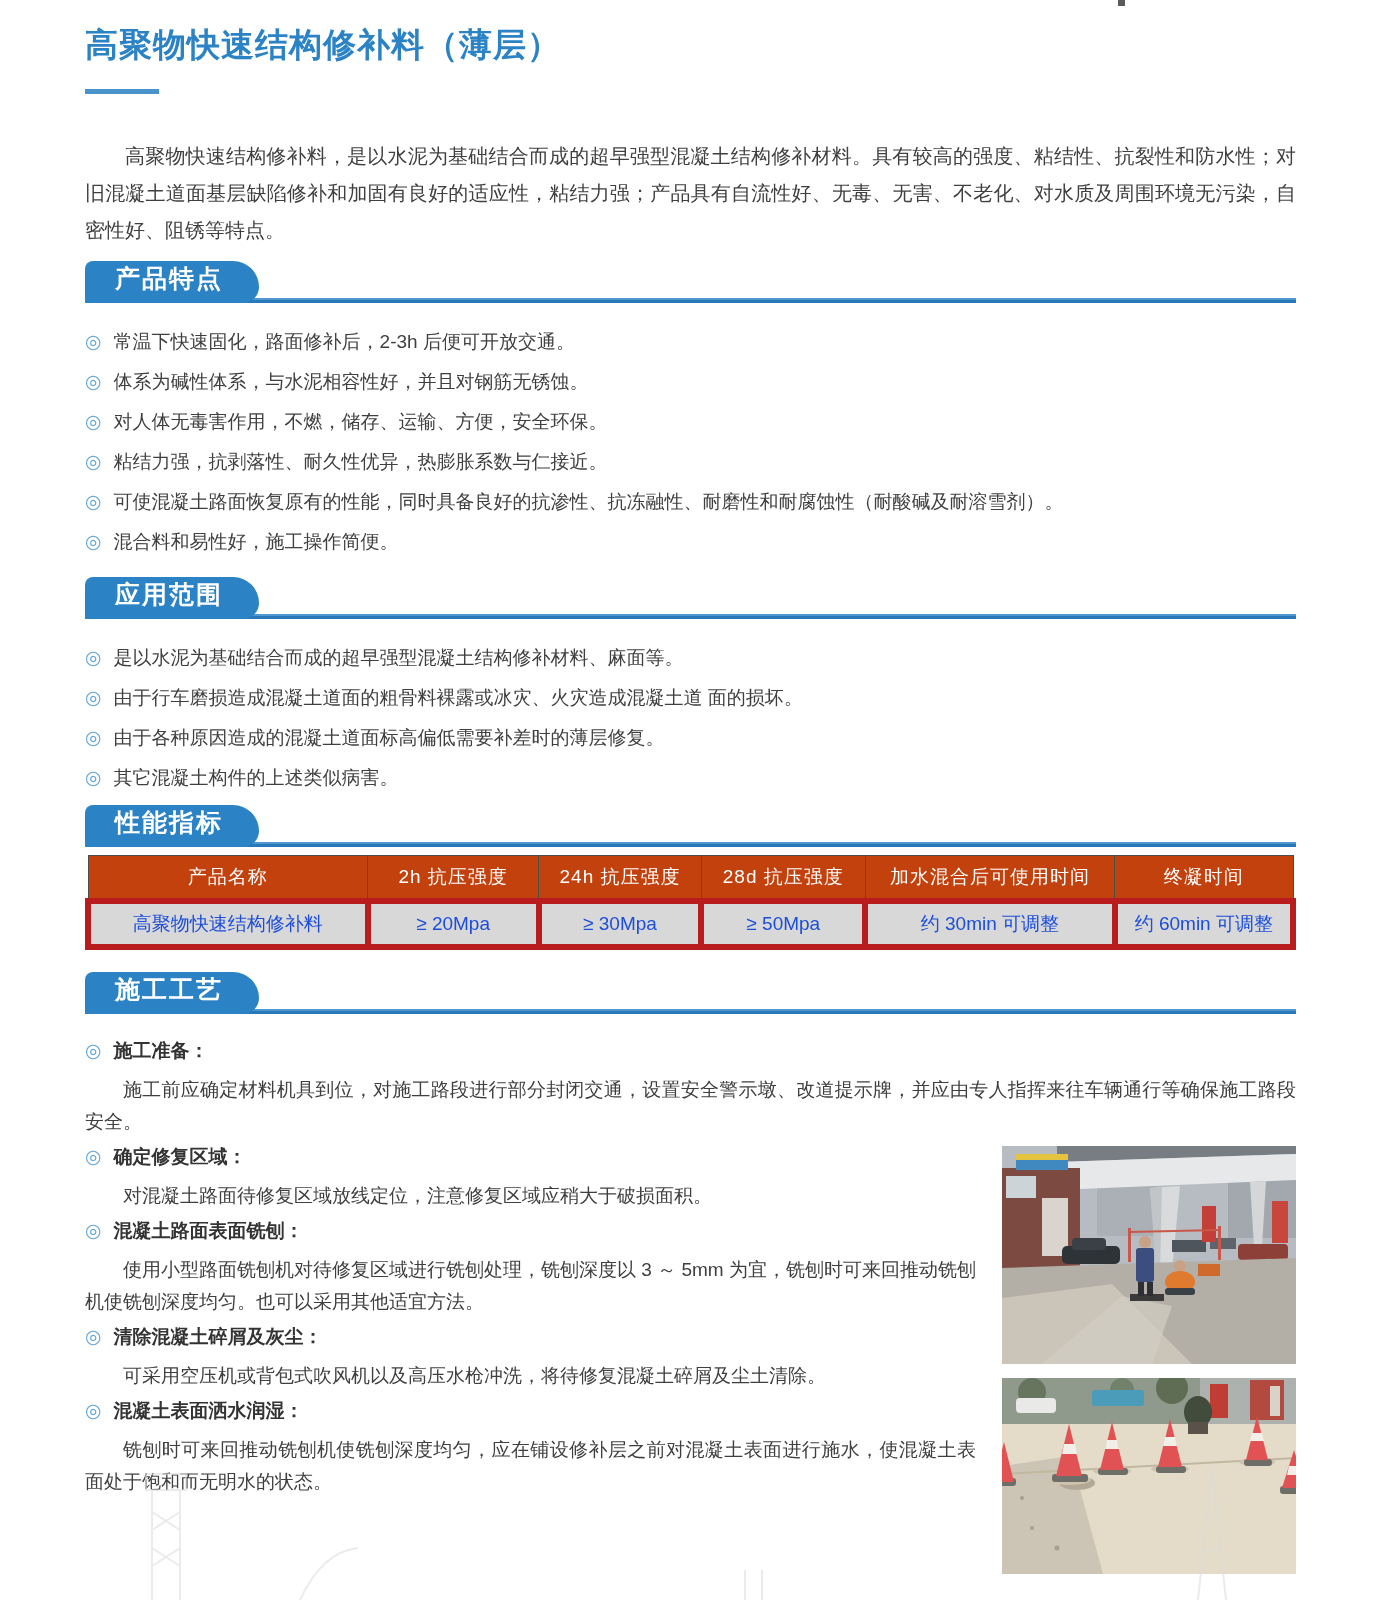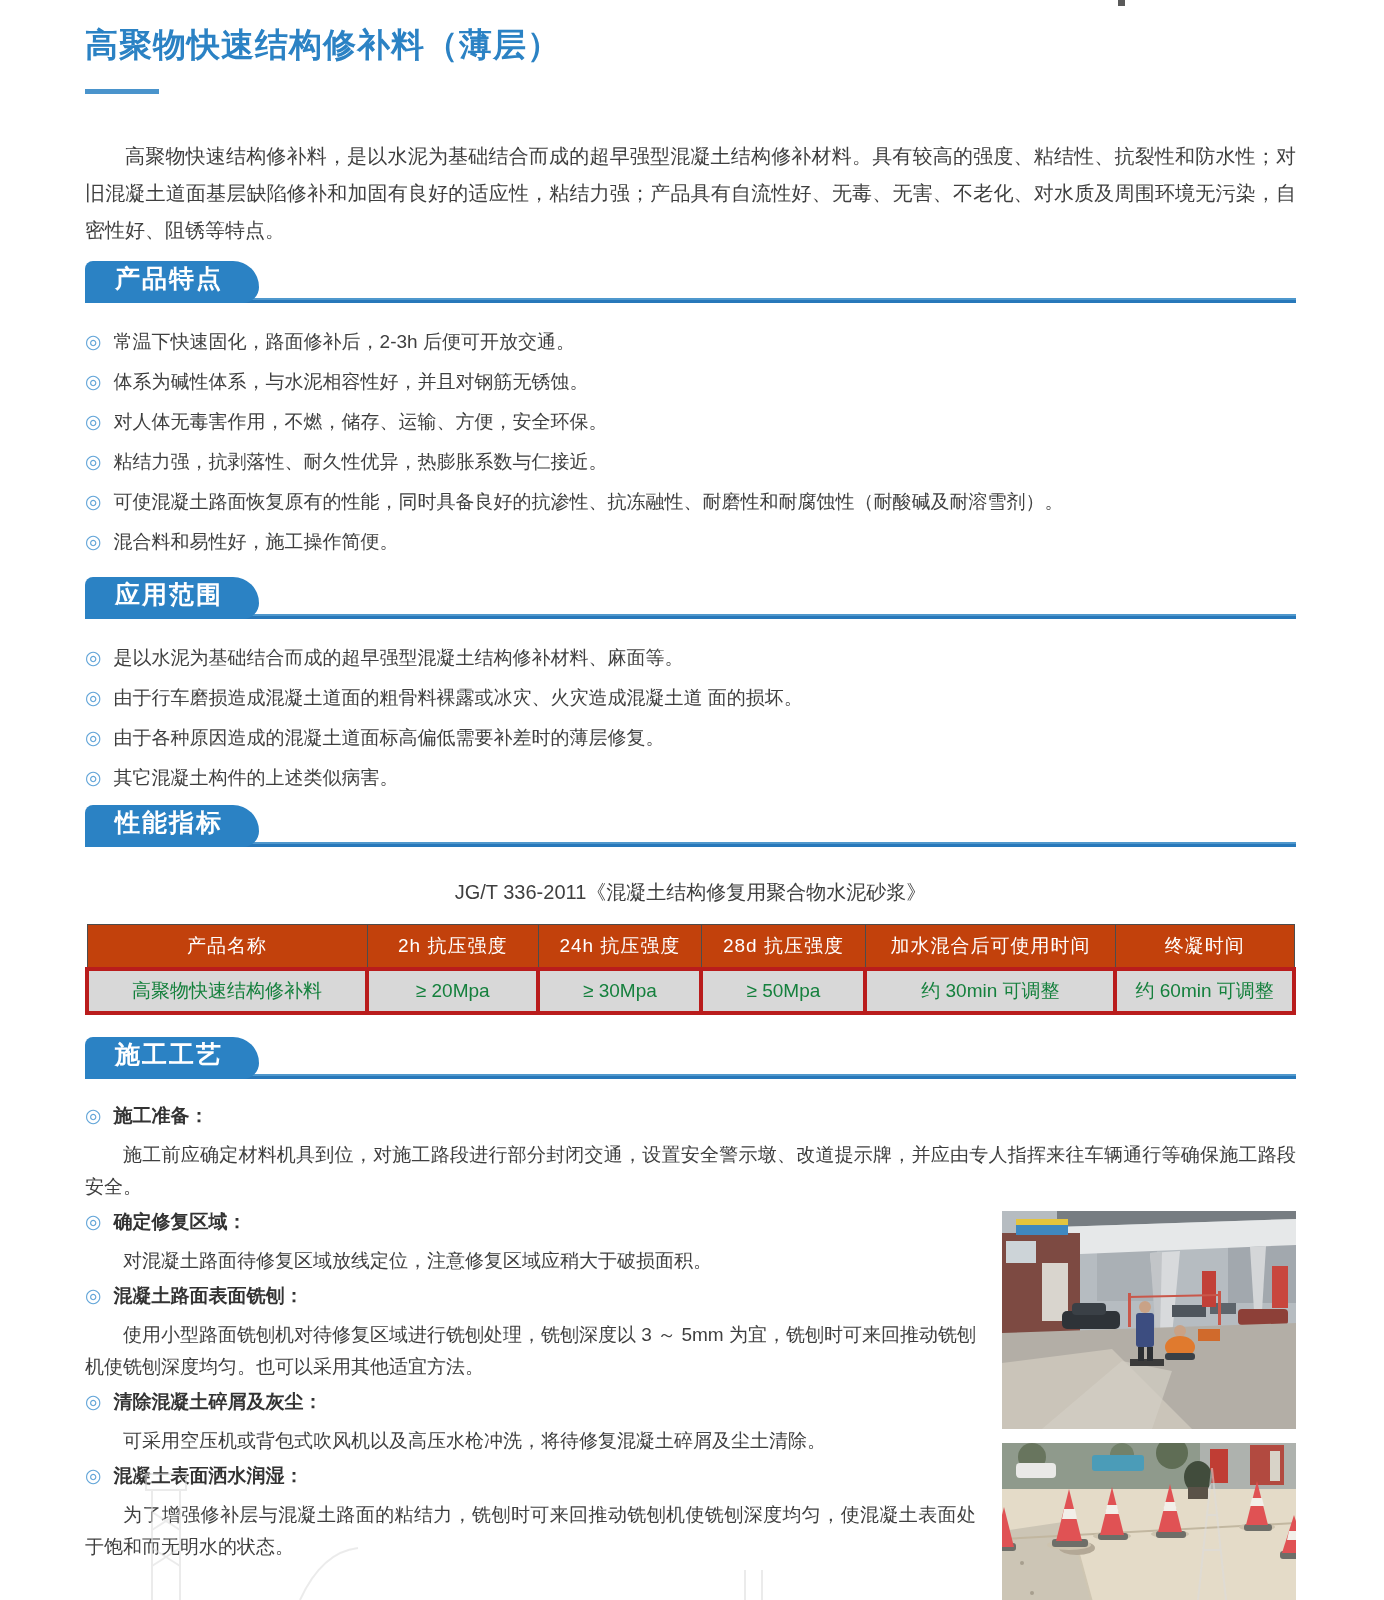--- a/index.html
+++ b/index.html
@@ -37,22 +37,22 @@
   .bullet { color:#62a5d8; margin-right:12px; font-size:19px; }
 
   
   .std-line { text-align:center; font-size:20px; color:#3f3f3f; margin:24px 0 18px; }
   table.perf { width:100%; border-collapse:collapse; font-size:19px; table-layout:fixed; }
   table.perf th {
     background:#c2410c; color:#ffffff; font-weight:normal;
     border:1px solid #4c4c4c; padding:8px 2px; text-align:center; letter-spacing:1px;
   }
   table.perf td {
-    background:#d8d8d8; color:#15803d;
-    border:4px solid #b91c1c; padding:7px 14px; text-align:center;
+    background:#d8d8d8; color:#1d4ed8;
+    border:6px solid #b91c1c; padding:7px 14px; text-align:center;
   }
 
   
   .proc { margin-top:16px; }
   .step-label { font-size:19px; font-weight:bold; color:#333; margin-bottom:10px; }
   .step-label .bullet { font-weight:normal; }
   .step-para { font-size:19px; line-height:32px; color:#3f3f3f; text-indent:2em; text-align:justify; margin-bottom:6px; }
 
   
   .photo-col { float:right; width:294px; margin:2px 0 8px 26px; }
@@ -97,21 +97,20 @@
     <div class="item"><span class="bullet">◎</span><span>是以水泥为基础结合而成的超早强型混凝土结构修补材料、麻面等。</span></div>
     <div class="item"><span class="bullet">◎</span><span>由于行车磨损造成混凝土道面的粗骨料裸露或冰灾、火灾造成混凝土道 面的损坏。</span></div>
     <div class="item"><span class="bullet">◎</span><span>由于各种原因造成的混凝土道面标高偏低需要补差时的薄层修复。</span></div>
     <div class="item"><span class="bullet">◎</span><span>其它混凝土构件的上述类似病害。</span></div>
   </div>
 
   <div class="sec-head m1">
     <div class="sec-rule"></div>
     <div class="sec-tab">性能指标</div>
   </div>
-  <div class="std-line">JG/T 336-2011《混凝土结构修复用聚合物水泥砂浆》</div>
   <table class="perf">
     <colgroup>
       <col style="width:23.2%">
         <col style="width:14.2%">
         <col style="width:13.5%">
       <col style="width:13.6%">
         <col style="width:20.7%">
         <col style="width:14.8%">
     </colgroup>
     <thead>
@@ -234,21 +233,21 @@
     <div class="step-label"><span class="bullet">◎</span><span>确定修复区域：</span></div>
     <p class="step-para">对混凝土路面待修复区域放线定位，注意修复区域应稍大于破损面积。</p>
 
     <div class="step-label"><span class="bullet">◎</span><span>混凝土路面表面铣刨：</span></div>
     <p class="step-para">使用小型路面铣刨机对待修复区域进行铣刨处理，铣刨深度以 3 ～ 5mm 为宜，铣刨时可来回推动铣刨机使铣刨深度均匀。也可以采用其他适宜方法。</p>
 
     <div class="step-label"><span class="bullet">◎</span><span>清除混凝土碎屑及灰尘：</span></div>
     <p class="step-para">可采用空压机或背包式吹风机以及高压水枪冲洗，将待修复混凝土碎屑及尘土清除。</p>
 
     <div class="step-label"><span class="bullet">◎</span><span>混凝土表面洒水润湿：</span></div>
-    <p class="step-para">为了增强修补层与混凝土路面的粘结力，铣刨时可来回推动铣刨机使铣刨深度均匀，使混凝土表面处于饱和而无明水的状态。</p>
+    <p class="step-para">铣刨时可来回推动铣刨机使铣刨深度均匀，应在铺设修补层之前对混凝土表面进行施水，使混凝土表面处于饱和而无明水的状态。</p>
 
   </div>
 
   <svg class="watermark" viewBox="0 0 1384 140" xmlns="http://www.w3.org/2000/svg">
     <g stroke="#dcdcdc" stroke-width="2" fill="none">
       <line x1="152" y1="30" x2="152" y2="140"></line>
       <line x1="180" y1="30" x2="180" y2="140"></line>
       <line x1="152" y1="30" x2="180" y2="30"></line>
       <line x1="152" y1="52" x2="180" y2="70"></line>
       <line x1="180" y1="52" x2="152" y2="70"></line>

